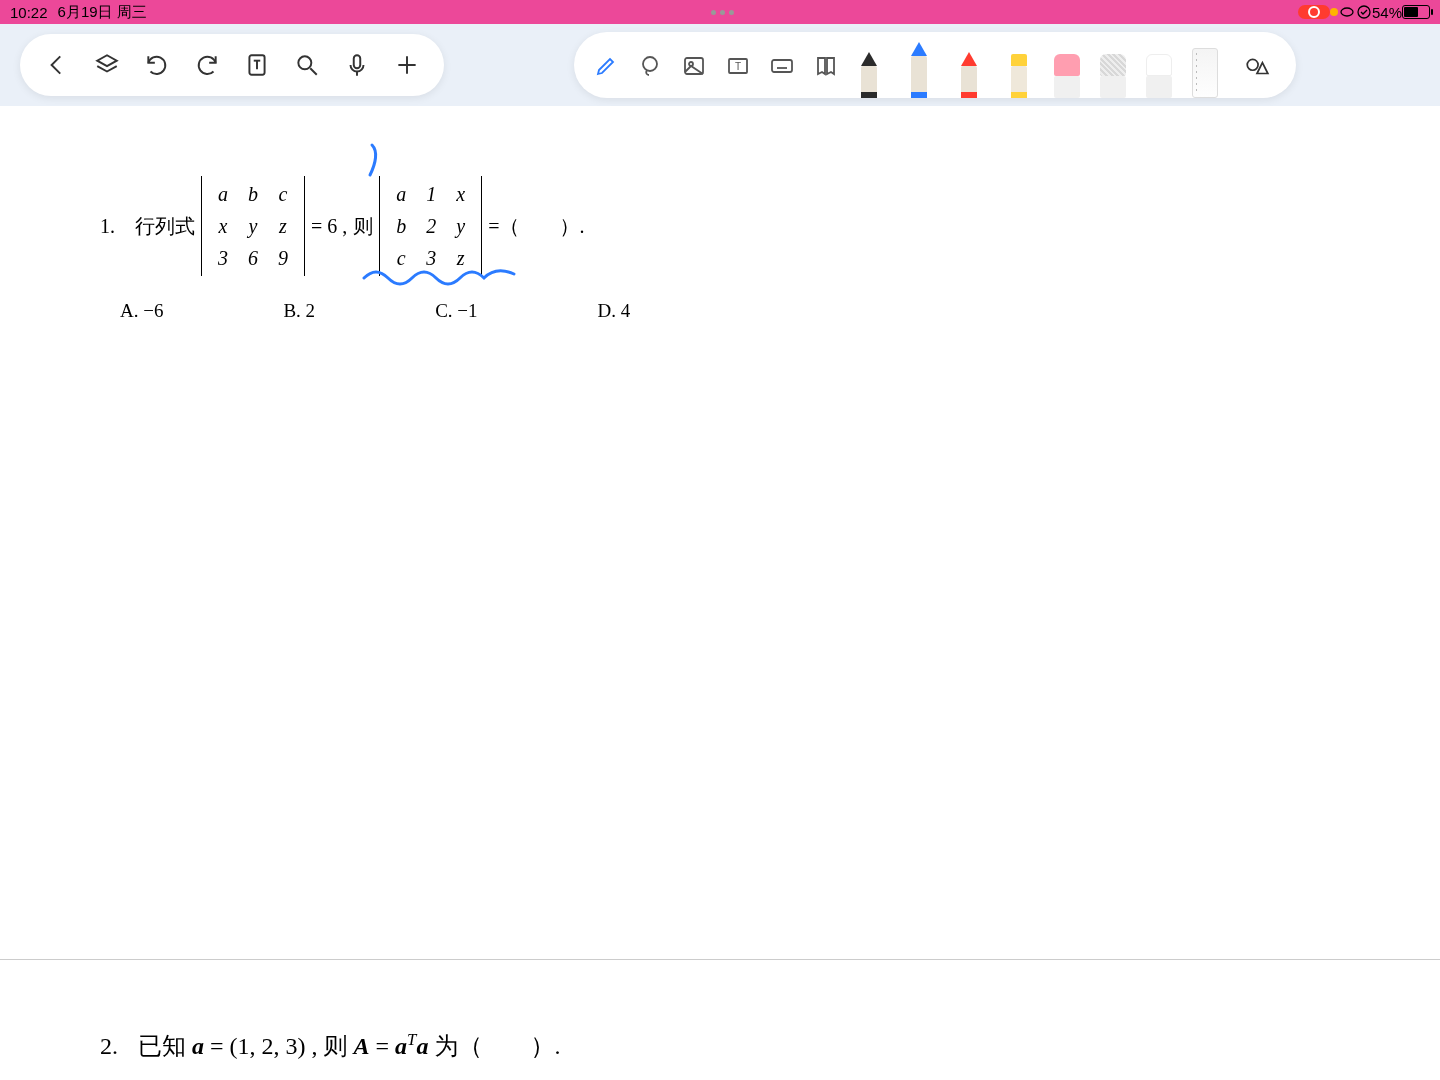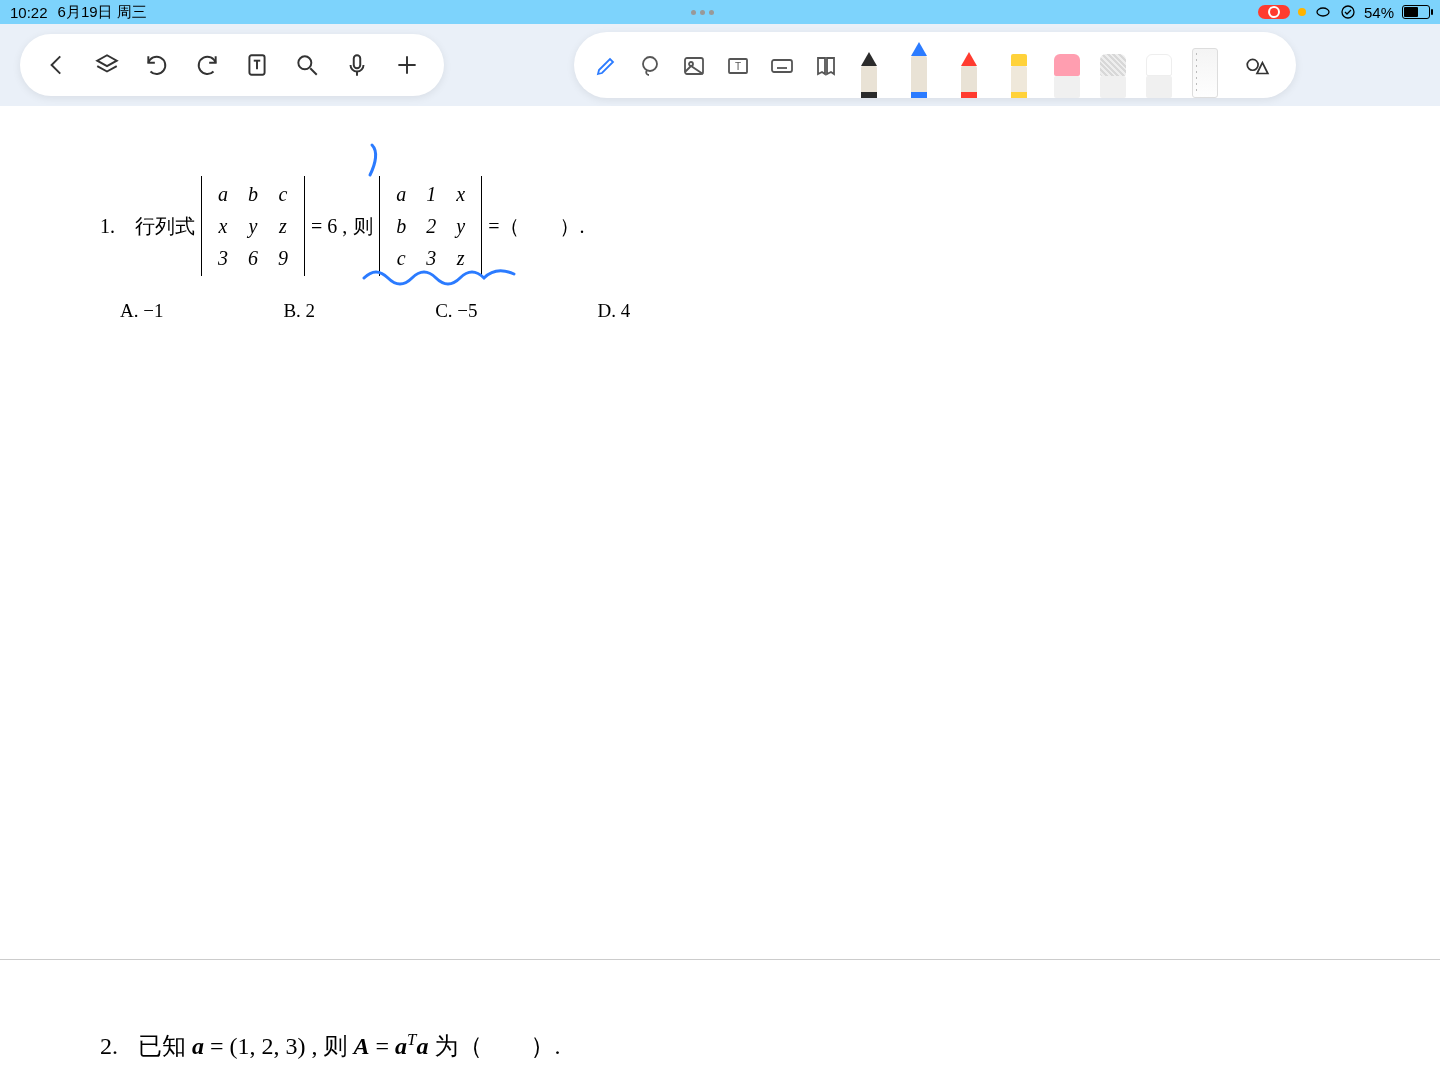--- a/index.html
+++ b/index.html
@@ -1,23 +1,23 @@
 <!DOCTYPE html>
 <html><head>
 <meta charset="utf-8">
 <style>
   * { margin:0; padding:0; box-sizing:border-box; }
   html,body { width:1440px; height:1080px; font-family:-apple-system,Helvetica,Arial,sans-serif; background:#fff; overflow:hidden; }
   
-  .status-bar { width:100%; height:24px; background:#7dd3fc; display:flex; align-items:center; font-size:15px; padding:0 10px; color:#000; }
+  .status-bar { width:100%; height:24px; background:#ec4899; display:flex; align-items:center; font-size:15px; padding:0 10px; color:#000; }
   .status-left { display:flex; gap:10px; align-items:center; }
   .status-center { flex:1; display:flex; justify-content:center; }
   .dots { display:flex; gap:4px; }
   .dots span { width:5px; height:5px; border-radius:50%; background:#999; }
-  .status-right { display:flex; align-items:center; gap:8px; }
+  .status-right { display:flex; align-items:center; }
   .rec-pill { background:#ff3b2f; color:#fff; border-radius:12px; padding:1px 10px; display:flex; align-items:center; }
   .rec-pill .inner{width:12px;height:12px;border:2px solid #fff;border-radius:50%;display:inline-block;}
   .orange-dot{width:8px;height:8px;border-radius:50%;background:#ffb300;}
   .battery{width:28px;height:14px;border:1.5px solid #000;border-radius:3px;position:relative;}
   .battery::after{content:"";position:absolute;right:-4px;top:3px;width:2.5px;height:6px;background:#000;border-radius:1px;}
   .battery .fill{position:absolute;left:1px;top:1px;bottom:1px;width:55%;background:#000;border-radius:1px;}
   
   .toolbar-area{width:100%;height:82px;background:#eaf0f8;display:flex;align-items:center;padding:0 20px;gap:130px;}
   .pill{background:#fff;border-radius:36px;display:flex;align-items:center;box-shadow:0 2px 8px rgba(0,0,0,0.08);}
   .left-pill{height:62px;padding:0 22px;gap:20px;}
@@ -280,23 +280,23 @@
                 <td>c</td>
                 <td>3</td>
                 <td>z</td>
               </tr>
         </tbody>
           </table>
       </span>
       <span>=（　　）.</span>
     </div>
     <div class="options">
-      <span>A.  −1</span>
+      <span>A.  −6</span>
       <span>B. 2</span>
-      <span>C. −5</span>
+      <span>C. −1</span>
       <span>D. 4</span>
     </div>
   </div>
 
   <svg class="stroke" style="left:360px;top:35px" width="30" height="40">
     <path d="M12 4 C18 10 16 22 10 34" stroke="#2b7bff" stroke-width="3" fill="none" stroke-linecap="round"></path>
   </svg>
 
   <svg class="stroke" style="left:360px;top:158px" width="170" height="30">
     <path d="M4 14 q12 -12 24 0 t24 0 t24 0 t24 0 t24 0 q12 -12 30 -4" stroke="#2b7bff" stroke-width="3" fill="none" stroke-linecap="round"></path>

